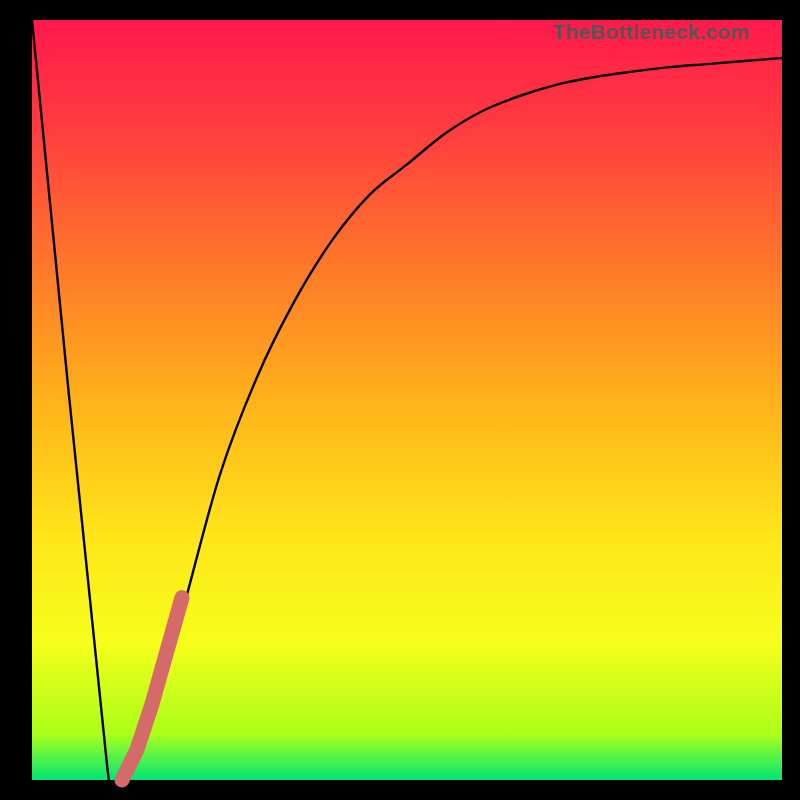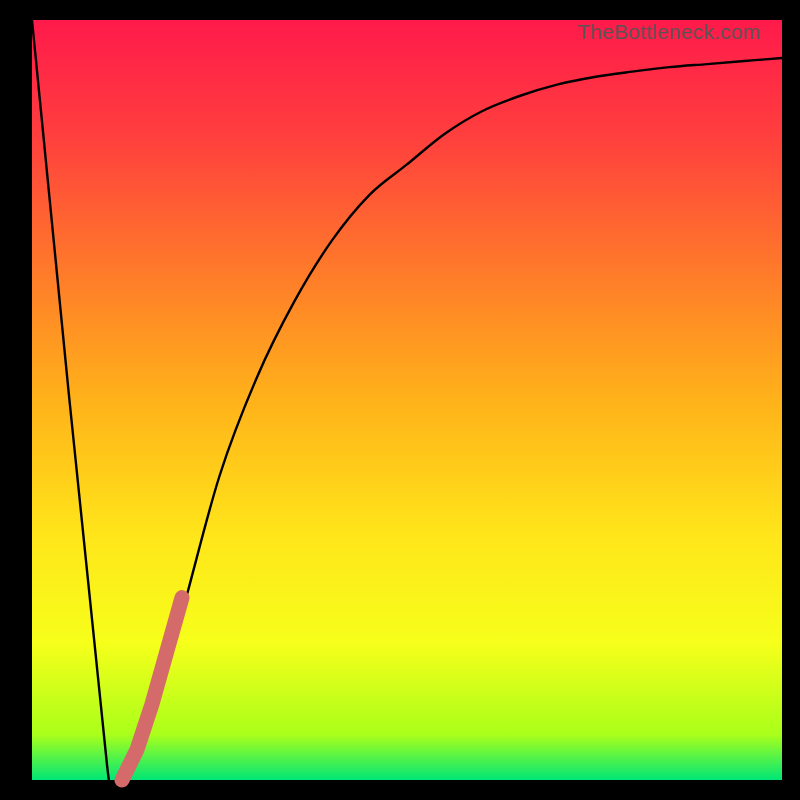--- a/index.html
+++ b/index.html
@@ -30,24 +30,24 @@
       #ffb21a 50%,
       #ffe61a 68%,
       #f6ff1a 82%,
       #aaff1a 94%,
       #00e676 100%
     );
   }
   .watermark {
     position: absolute;
     top: 0px;
-    right: 21px;
+    right: 32px;
     color: #555;
     font-size: 21px;
-    font-weight: 400;
+    font-weight: 700;
     letter-spacing: 0.2px;
     z-index: 3;
   }
   svg.lines {
     position: absolute;
     inset: 0;
     width: 100%;
     height: 100%;
     overflow: visible;
   }

